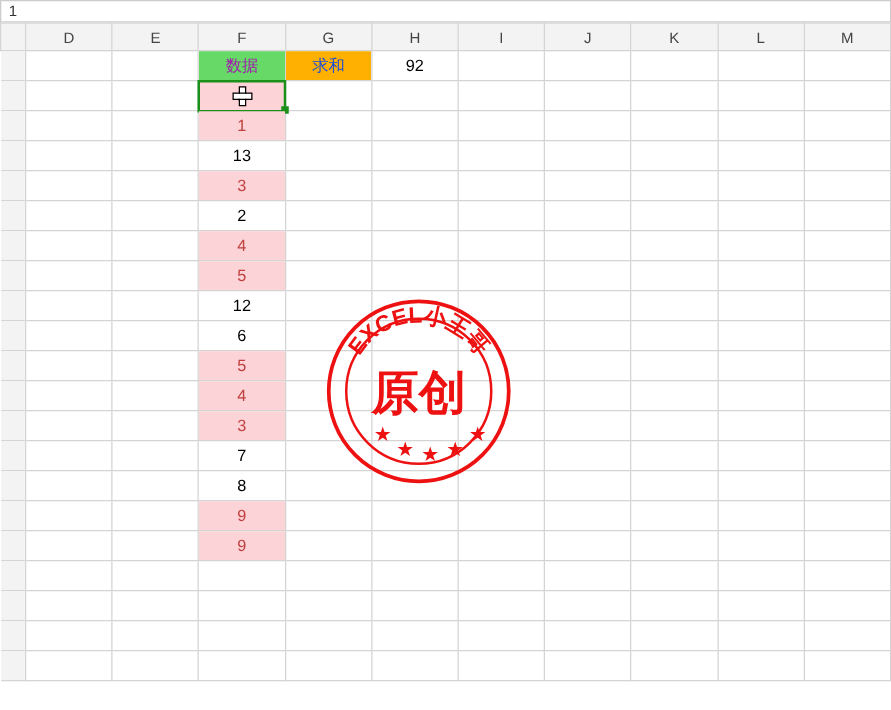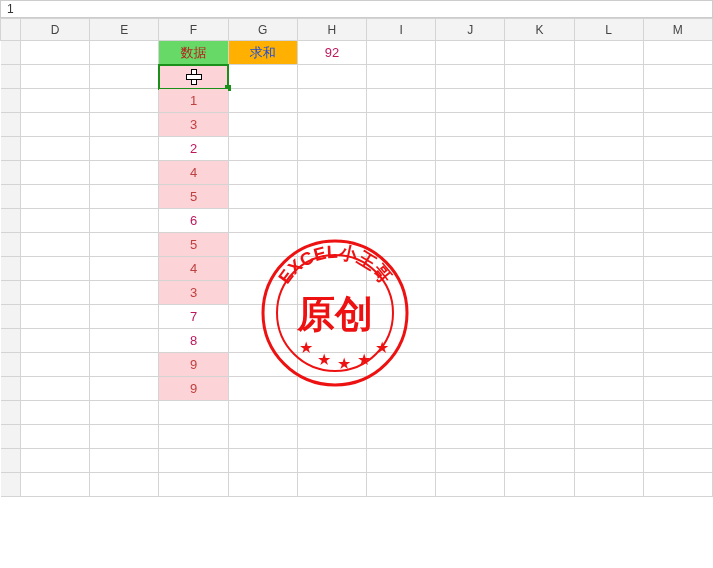--- a/index.html
+++ b/index.html
@@ -40,42 +40,42 @@
   table.grid th {
     background: #f3f3f3;
     color: #444;
     height: 22px;
     font-size: 12px;
   }
   col.col { width: 69px; }
   col.first { width: 20px; }
   .hdr-f {
     background: #66d966 !important;
-    color: #b91c1c;
+    color: #a21caf;
     font-size: 16px;
   }
   .hdr-g {
     background: #ffb000 !important;
     color: #1d4ed8;
     font-size: 14px;
   }
   .sel {
     outline: 2px solid #1a8f1a;
     outline-offset: -1px;
     position: relative;
   }
   .sel::after {
     content: "";
     position: absolute;
     right: -3px; bottom: -3px;
     width: 6px; height: 6px;
     background: #1a8f1a;
   }
   .pink { background: #fcd3d7; color: #c04040; }
-  .plain { color: #be185d; }
+  .plain { color: #000000; }
   .cursor-cross {
     position: absolute;
     width: 14px; height: 14px;
     pointer-events: none;
   }
   .cursor-cross::before, .cursor-cross::after {
     content: ""; position: absolute; background: #fff;
   }
   .cursor-cross::before { left: 5px; top: 0; width: 4px; height: 14px; outline:1px solid #000;}
   .cursor-cross::after  { top: 5px; left: 0; height: 4px; width: 14px; outline:1px solid #000;}
@@ -165,20 +165,33 @@
           <td></td>
           <td></td>
           <td></td>
           <td></td>
           <td></td>
         </tr>
         <tr>
           <td style="background: rgb(243, 243, 243); border-left: none;"></td>
           <td></td>
           <td></td>
+          <td class="plain">13</td>
+          <td></td>
+          <td></td>
+          <td></td>
+          <td></td>
+          <td></td>
+          <td></td>
+          <td></td>
+        </tr>
+        <tr>
+          <td style="background: rgb(243, 243, 243); border-left: none;"></td>
+          <td></td>
+          <td></td>
           <td class="pink">3</td>
           <td></td>
           <td></td>
           <td></td>
           <td></td>
           <td></td>
           <td></td>
           <td></td>
         </tr>
         <tr>
@@ -205,20 +218,33 @@
           <td></td>
           <td></td>
           <td></td>
           <td></td>
         </tr>
         <tr>
           <td style="background: rgb(243, 243, 243); border-left: none;"></td>
           <td></td>
           <td></td>
           <td class="pink">5</td>
+          <td></td>
+          <td></td>
+          <td></td>
+          <td></td>
+          <td></td>
+          <td></td>
+          <td></td>
+        </tr>
+        <tr>
+          <td style="background: rgb(243, 243, 243); border-left: none;"></td>
+          <td></td>
+          <td></td>
+          <td class="plain">12</td>
           <td></td>
           <td></td>
           <td></td>
           <td></td>
           <td></td>
           <td></td>
           <td></td>
         </tr>
         <tr>
           <td style="background: rgb(243, 243, 243); border-left: none;"></td>

